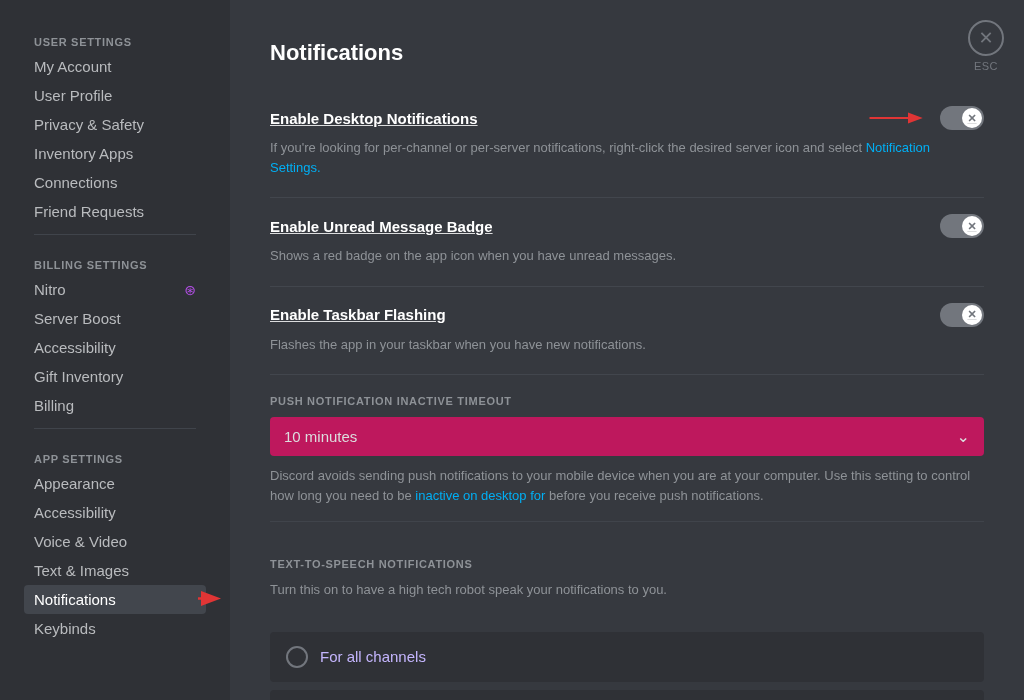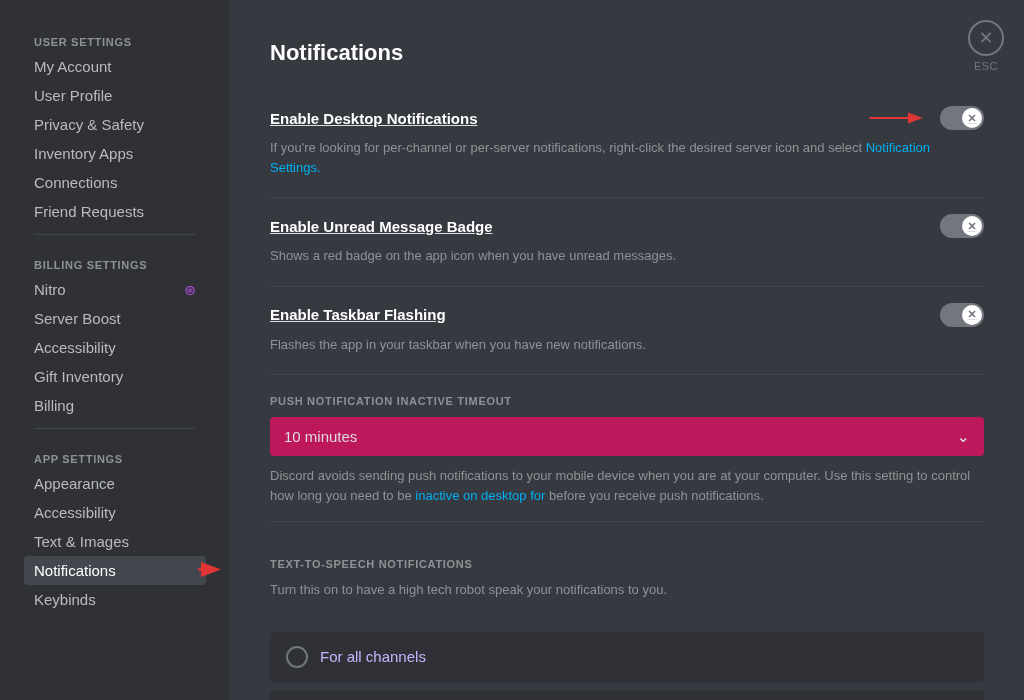--- a/index.html
+++ b/index.html
@@ -290,20 +290,23 @@
   </div>
 
   <div class="sidebar-divider"></div>
   <div class="sidebar-section-label">App Settings</div>
 
   <div class="sidebar-item">
     <span>Appearance</span>
   </div>
   <div class="sidebar-item">
     <span>Accessibility</span>
+  </div>
+  <div class="sidebar-item">
+    <span>Voice &amp; Video</span>
   </div>
   <div class="sidebar-item">
     <span>Text &amp; Images</span>
   </div>
   <div class="sidebar-item active" style="display:flex; align-items:center; position:relative;">
     <span>Notifications</span>
 
     <span style="position:absolute; right:-18px; top:50%; transform:translateY(-50%); pointer-events:none;">
       <svg width="28" height="20" viewBox="0 0 28 20">
         <defs>

